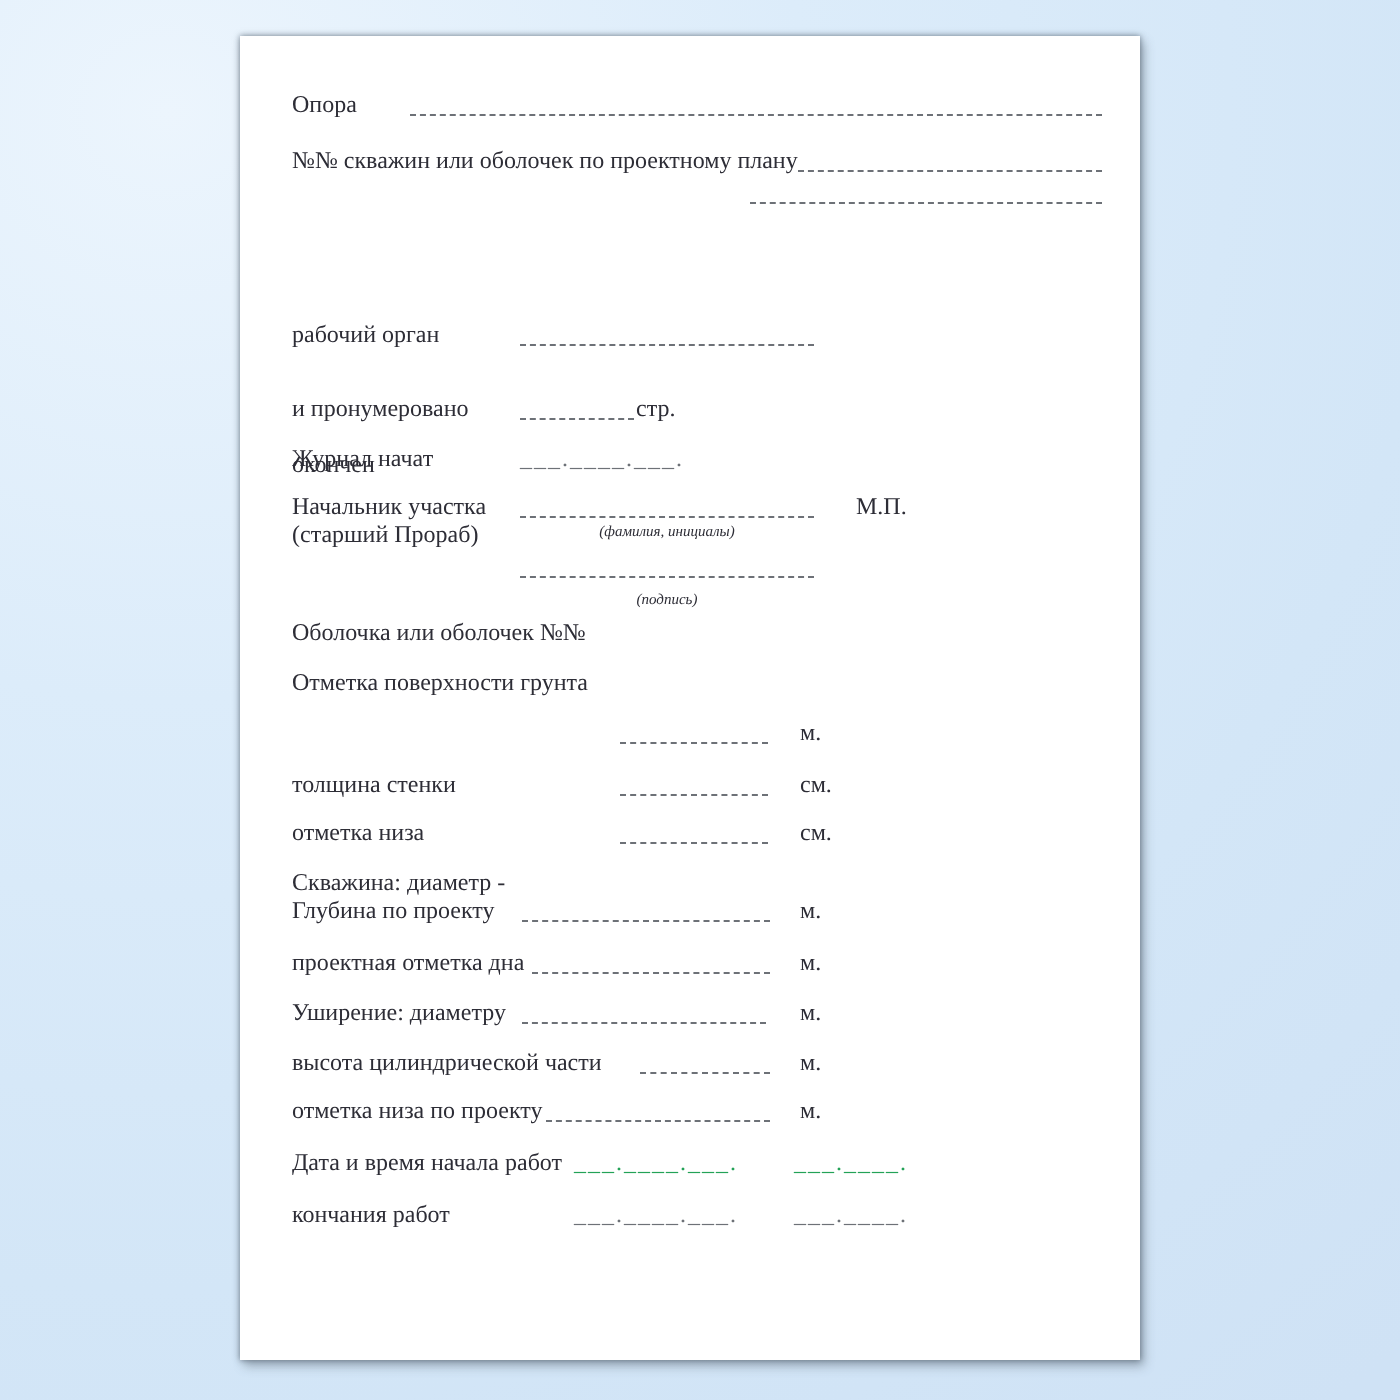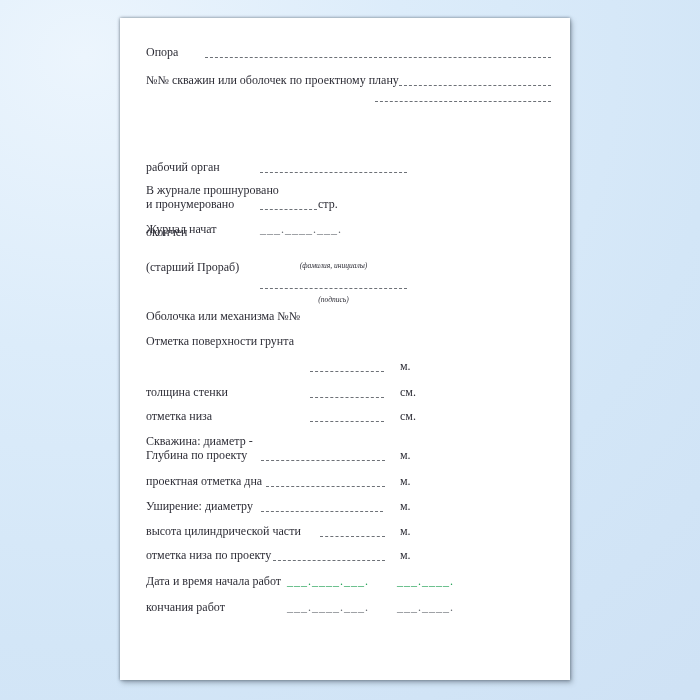--- a/index.html
+++ b/index.html
@@ -47,55 +47,57 @@
     <span class="ln" style="left:229px;width:176px"></span>
   </div>
 
 
 
   <div class="row" style="top:142px">
     <span class="lbl">рабочий орган</span>
     <span class="ln" style="left:114px;width:147px"></span>
   </div>
 
-  <div class="row" style="top:165px">
-    <span class="lbl">В журнале прошнуровано</span>
-  </div>
 
   <div class="row" style="top:179px">
     <span class="lbl">и пронумеровано</span>
     <span class="ln" style="left:114px;width:57px"></span>
     <span class="sfx" style="left:172px">стр.</span>
   </div>
 
   <div class="row" style="top:204px">
     <span class="lbl">Журнал начат</span>
     <span class="fillt" style="left:114px">___.____.___.</span>
   </div>
 
   <div class="row" style="top:207px">
     <span class="lbl">окончен</span>
   </div>
 
+  <div class="row" style="top:228px">
+    <span class="lbl">Начальник участка</span>
+    <span class="ln" style="left:114px;width:147px"></span>
+    <span class="sfx" style="left:282px">М.П.</span>
+  </div>
 
   <div class="row" style="top:242px">
     <span class="lbl">(старший Прораб)</span>
     <span class="cap" style="left:114px;width:147px">(фамилия, инициалы)</span>
   </div>
 
   <div class="row" style="top:258px">
     <span class="ln" style="left:114px;width:147px"></span>
   </div>
 
   <div class="row" style="top:276px">
     <span class="cap" style="left:114px;width:147px">(подпись)</span>
   </div>
 
   <div class="row" style="top:291px">
-    <span class="lbl">Оболочка или механизма №№</span>
+    <span class="lbl">Оболочка или оболочек №№</span>
   </div>
 
   <div class="row" style="top:316px">
     <span class="lbl">Отметка поверхности грунта</span>
   </div>
 
   <div class="row" style="top:341px">
     <span class="ln" style="left:164px;width:74px"></span>
     <span class="sfx" style="left:254px">м.</span>
   </div>

